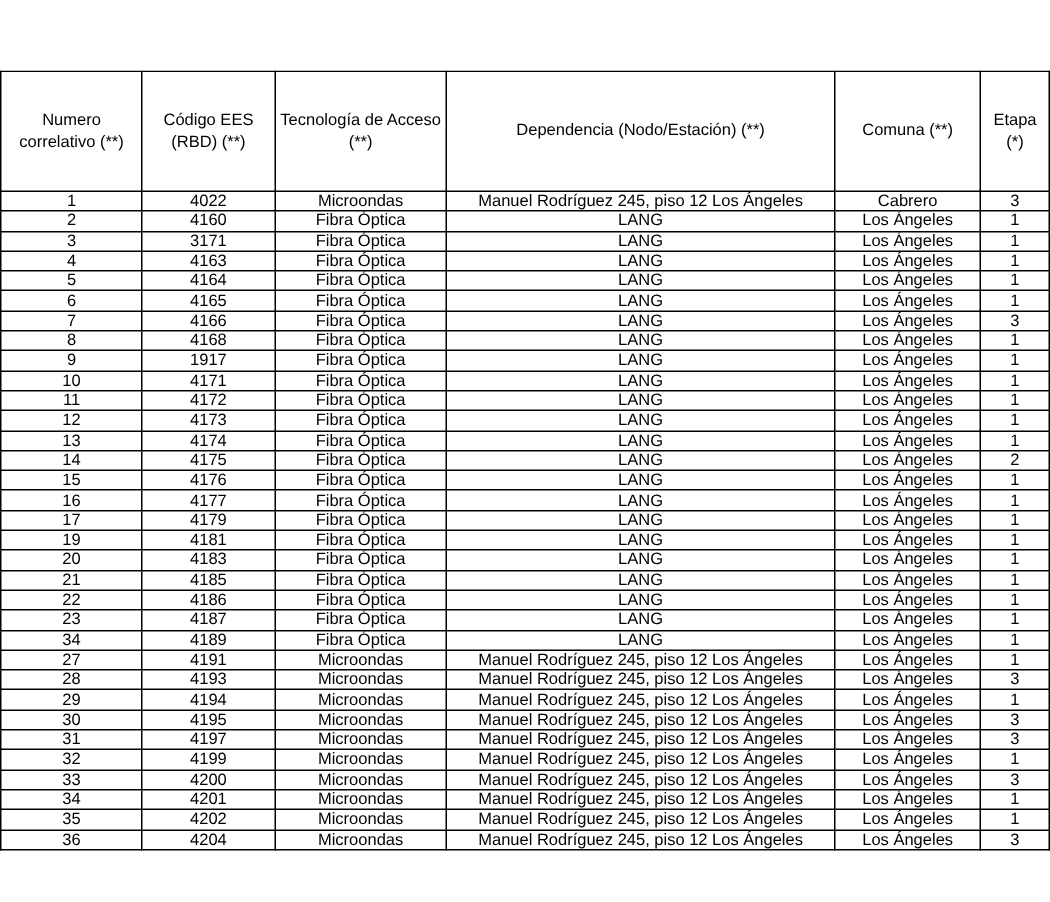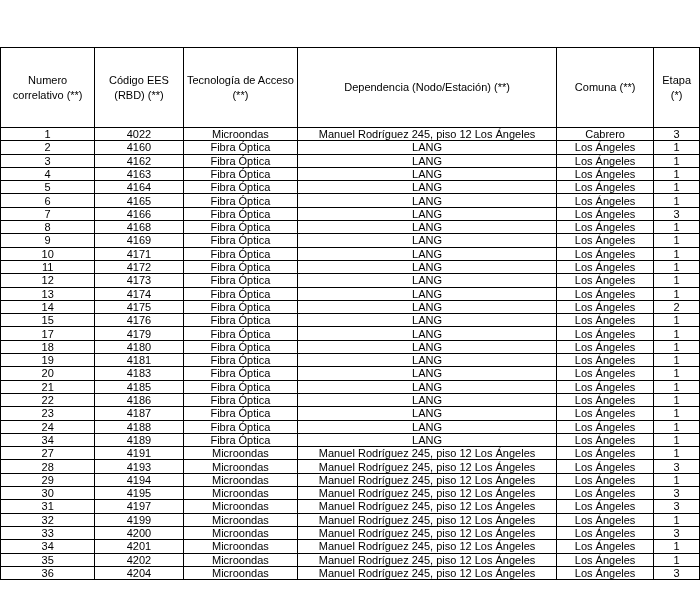--- a/index.html
+++ b/index.html
@@ -79,21 +79,21 @@
         <tr>
           <td class="col0">2</td>
           <td class="col1">4160</td>
           <td class="col2">Fibra Óptica</td>
           <td class="col3">LANG</td>
           <td class="col4">Los Ángeles</td>
           <td class="col5">1</td>
         </tr>
         <tr>
           <td class="col0">3</td>
-          <td class="col1">4162</td>
+          <td class="col1">3171</td>
           <td class="col2">Fibra Óptica</td>
           <td class="col3">LANG</td>
           <td class="col4">Los Ángeles</td>
           <td class="col5">1</td>
         </tr>
         <tr>
           <td class="col0">4</td>
           <td class="col1">4163</td>
           <td class="col2">Fibra Óptica</td>
           <td class="col3">LANG</td>
@@ -127,21 +127,21 @@
         <tr>
           <td class="col0">8</td>
           <td class="col1">4168</td>
           <td class="col2">Fibra Óptica</td>
           <td class="col3">LANG</td>
           <td class="col4">Los Ángeles</td>
           <td class="col5">1</td>
         </tr>
         <tr>
           <td class="col0">9</td>
-          <td class="col1">4169</td>
+          <td class="col1">1917</td>
           <td class="col2">Fibra Óptica</td>
           <td class="col3">LANG</td>
           <td class="col4">Los Ángeles</td>
           <td class="col5">1</td>
         </tr>
         <tr>
           <td class="col0">10</td>
           <td class="col1">4171</td>
           <td class="col2">Fibra Óptica</td>
           <td class="col3">LANG</td>
@@ -182,36 +182,36 @@
         </tr>
         <tr>
           <td class="col0">15</td>
           <td class="col1">4176</td>
           <td class="col2">Fibra Óptica</td>
           <td class="col3">LANG</td>
           <td class="col4">Los Ángeles</td>
           <td class="col5">1</td>
         </tr>
         <tr>
+          <td class="col0">16</td>
+          <td class="col1">4177</td>
+          <td class="col2">Fibra Óptica</td>
+          <td class="col3">LANG</td>
+          <td class="col4">Los Ángeles</td>
+          <td class="col5">1</td>
+        </tr>
+        <tr>
           <td class="col0">17</td>
           <td class="col1">4179</td>
           <td class="col2">Fibra Óptica</td>
           <td class="col3">LANG</td>
           <td class="col4">Los Ángeles</td>
           <td class="col5">1</td>
         </tr>
         <tr>
-          <td class="col0">18</td>
-          <td class="col1">4180</td>
-          <td class="col2">Fibra Óptica</td>
-          <td class="col3">LANG</td>
-          <td class="col4">Los Ángeles</td>
-          <td class="col5">1</td>
-        </tr>
-        <tr>
           <td class="col0">19</td>
           <td class="col1">4181</td>
           <td class="col2">Fibra Óptica</td>
           <td class="col3">LANG</td>
           <td class="col4">Los Ángeles</td>
           <td class="col5">1</td>
         </tr>
         <tr>
           <td class="col0">20</td>
           <td class="col1">4183</td>
@@ -232,28 +232,20 @@
           <td class="col0">22</td>
           <td class="col1">4186</td>
           <td class="col2">Fibra Óptica</td>
           <td class="col3">LANG</td>
           <td class="col4">Los Ángeles</td>
           <td class="col5">1</td>
         </tr>
         <tr>
           <td class="col0">23</td>
           <td class="col1">4187</td>
-          <td class="col2">Fibra Óptica</td>
-          <td class="col3">LANG</td>
-          <td class="col4">Los Ángeles</td>
-          <td class="col5">1</td>
-        </tr>
-        <tr>
-          <td class="col0">24</td>
-          <td class="col1">4188</td>
           <td class="col2">Fibra Óptica</td>
           <td class="col3">LANG</td>
           <td class="col4">Los Ángeles</td>
           <td class="col5">1</td>
         </tr>
         <tr>
           <td class="col0">34</td>
           <td class="col1">4189</td>
           <td class="col2">Fibra Óptica</td>
           <td class="col3">LANG</td>

